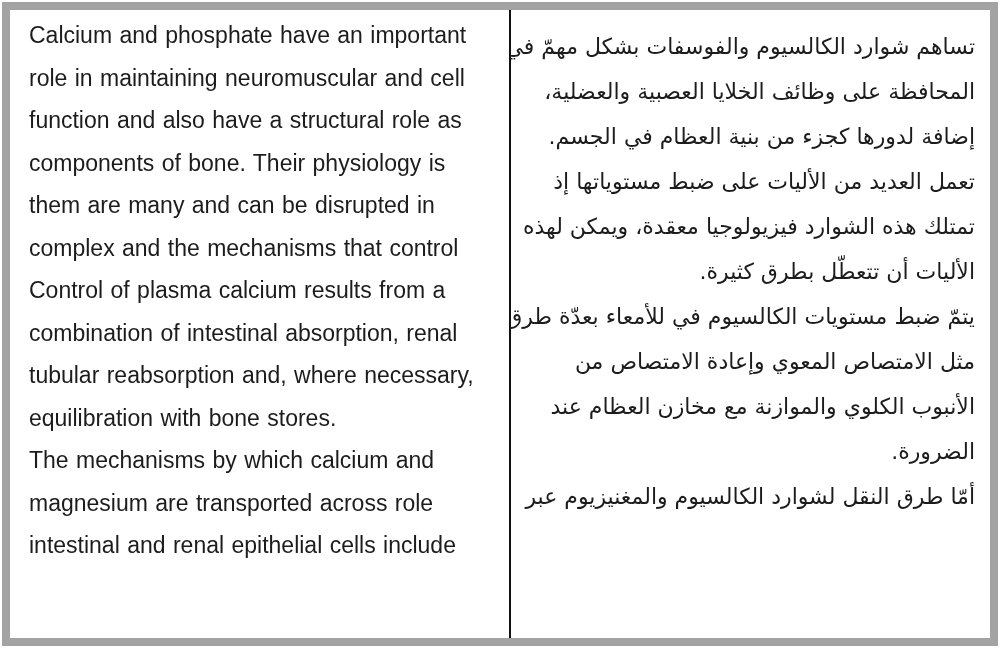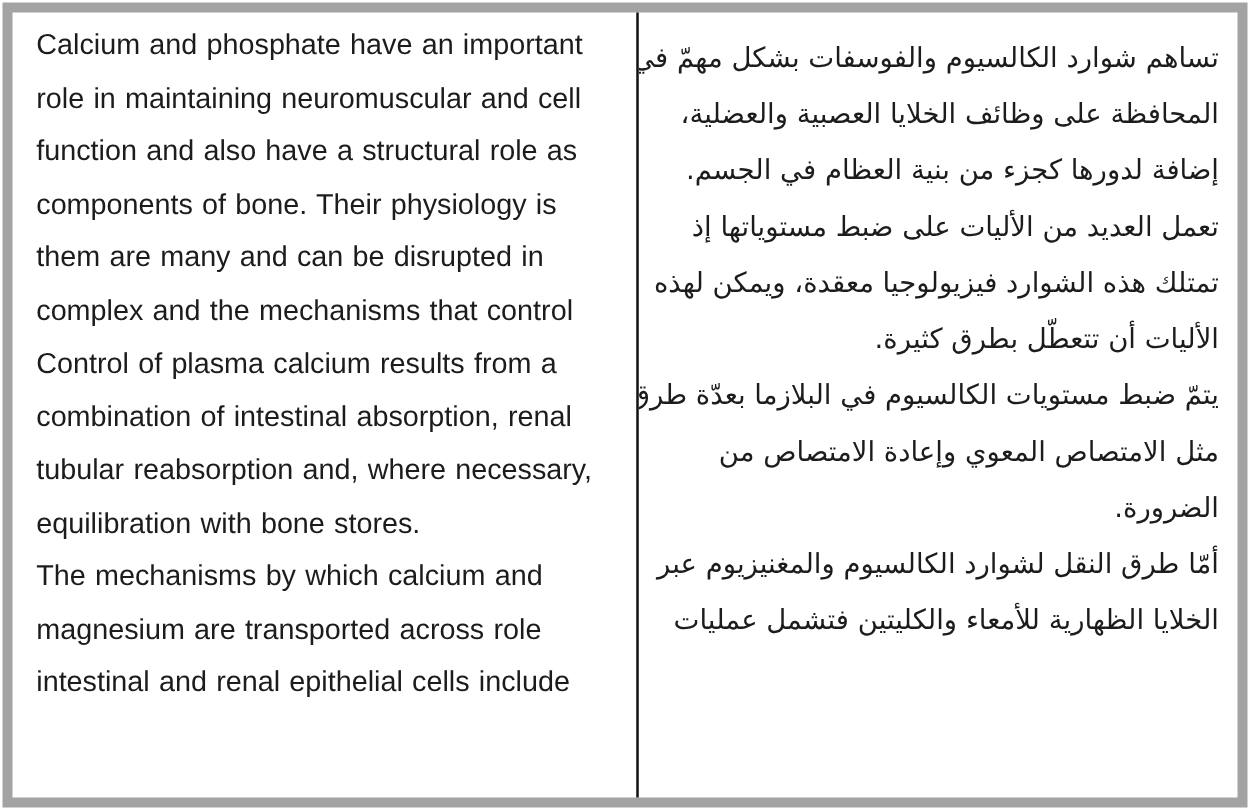--- a/index.html
+++ b/index.html
@@ -73,20 +73,20 @@
     <div class="ln en">intestinal and renal epithelial cells include</div>
   </div>
 
   <div class="cell cell-ar" lang="ar" dir="rtl">
     <div class="ln ar">تساهم شوارد الكالسيوم والفوسفات بشكل مهمّ في</div>
     <div class="ln ar">المحافظة على وظائف الخلايا العصبية والعضلية،</div>
     <div class="ln ar">إضافة لدورها كجزء من بنية العظام في الجسم.</div>
     <div class="ln ar">تعمل العديد من الأليات على ضبط مستوياتها إذ</div>
     <div class="ln ar">تمتلك هذه الشوارد فيزيولوجيا معقدة، ويمكن لهذه</div>
     <div class="ln ar">الأليات أن تتعطّل بطرق كثيرة.</div>
-    <div class="ln ar">يتمّ ضبط مستويات الكالسيوم في البلازما بعدّة طرق</div>
+    <div class="ln ar">يتمّ ضبط مستويات الكالسيوم في للأمعاء بعدّة طرق</div>
     <div class="ln ar">مثل الامتصاص المعوي وإعادة الامتصاص من</div>
+    <div class="ln ar">الأنبوب الكلوي والموازنة مع مخازن العظام عند</div>
     <div class="ln ar">الضرورة.</div>
     <div class="ln ar">أمّا طرق النقل لشوارد الكالسيوم والمغنيزيوم عبر</div>
-    <div class="ln ar">الخلايا الظهارية للأمعاء والكليتين فتشمل عمليات</div>
   </div>
 
 </div>
 
 </body></html>

